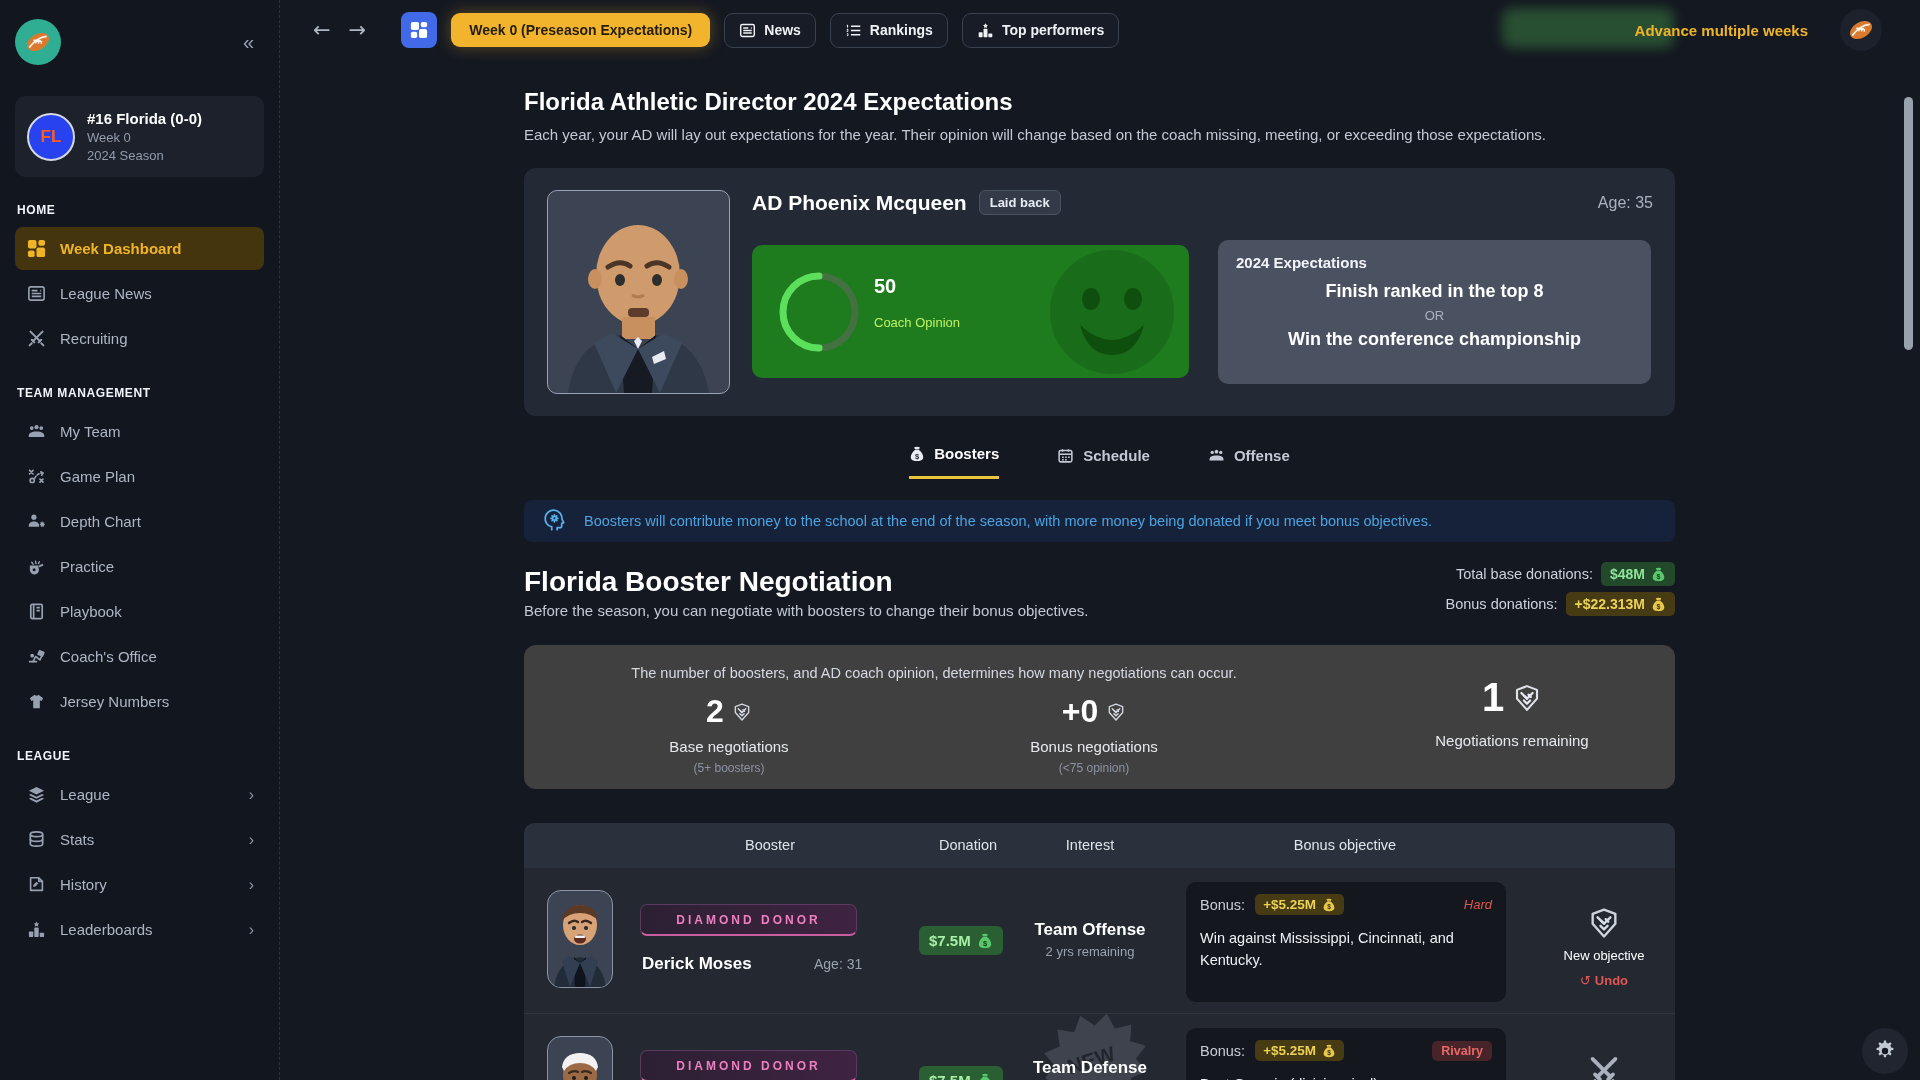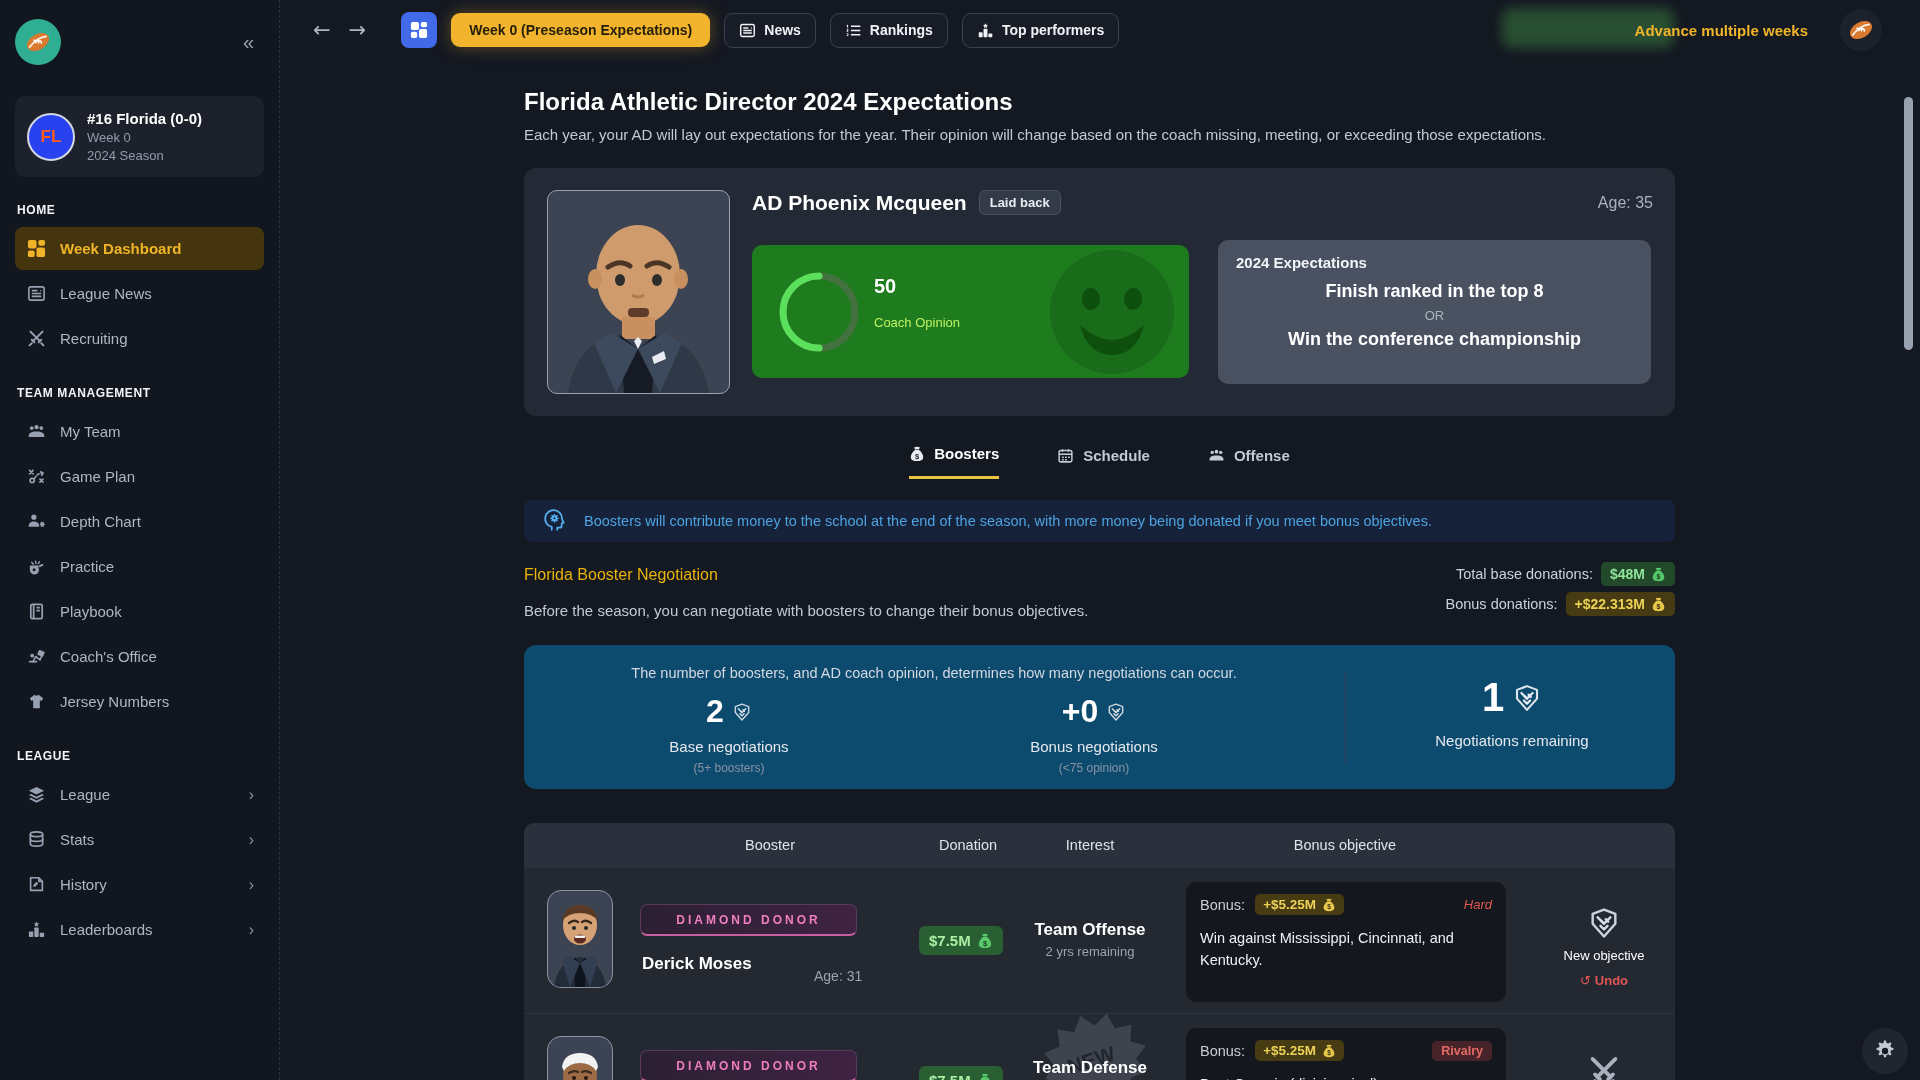--- a/index.html
+++ b/index.html
@@ -72,51 +72,51 @@
 
   .tabs { position:absolute; top:445px; width:1151px; display:flex; justify-content:center; gap:58px; }
   .tab { display:flex; align-items:center; gap:9px; font-size:15px; font-weight:bold; color:#c3c9d4;
     padding-bottom:14px; cursor:pointer; position:relative; }
   .tab.active { color:#fff; border-bottom:3px solid #e8c53e; }
 
   .banner { position:absolute; top:500px; width:1151px; height:42px; background:#16223a; border-radius:8px;
     display:flex; align-items:center; gap:16px; padding:0 18px; }
   .banner-text { color:#4da3e0; font-size:14.5px; }
 
-  .neg-h { position:absolute; top:566px; font-size:16px; font-weight:normal; color:#eab308; }
+  .neg-h { position:absolute; top:566px; font-size:28px; font-weight:bold; color:#ffffff; }
   .neg-sub { position:absolute; top:602px; font-size:15px; color:#c3c9d4; }
   .don-row { position:absolute; right:0; display:flex; align-items:center; gap:8px; }
   .don-label { font-size:14.5px; color:#ccd2dc; }
   .money-pill { display:flex; align-items:center; gap:6px; font-weight:bold; font-size:14px;
     padding:4px 9px; border-radius:5px; }
   .money-pill.green { background:#23492b; color:#8fe39a; }
   .money-pill.yellow { background:#463b12; color:#ecd257; }
   .money-pill.cell-green { background:#2a5e33; color:#a9f0a4; font-size:15px; padding:6px 10px; border-radius:6px;}
 
-  .sum-card { position:absolute; top:645px; width:1151px; height:144px; background:#0c4a6e; border-radius:12px; }
+  .sum-card { position:absolute; top:645px; width:1151px; height:144px; background:#404040; border-radius:12px; }
   .sum-text { position:absolute; left:0; top:20px; width:820px; text-align:center; font-size:14.5px; color:#d4d9e2; }
   .stat { position:absolute; text-align:center; }
   .stat .v { font-size:32px; font-weight:bold; color:#fff; display:flex; align-items:center; justify-content:center; gap:8px;}
   .stat .l { font-size:15px; color:#e5e9ef; margin-top:8px; }
   .stat .s { font-size:12px; color:#8b93a3; margin-top:6px; }
   .vdiv { position:absolute; left:821px; top:28px; width:1px; height:90px; background:#3a414e; }
 
   .thead { position:absolute; top:823px; width:1151px; height:45px; background:#2b313c;
     border-radius:10px 10px 0 0; font-size:14.5px; color:#dfe3ea; }
   .thead span { position:absolute; top:14px; transform:translateX(-50%); }
   .tpanel { position:absolute; top:868px; width:1151px; height:300px; background:#232831; border-radius:0 0 12px 12px; }
   .trow { position:absolute; left:0; width:1151px; height:145px; }
   .trow + .trow { border-top:1px solid #2e3440; }
   .b-avatar { position:absolute; left:23px; top:22px; width:66px; height:98px; border-radius:14px;
     background:#3c4453; border:1px solid #8b94a6; overflow:hidden; }
   .tier { position:absolute; left:116px; top:36px; width:217px; height:32px; border-radius:7px;
     background:linear-gradient(90deg,#2c2033,#3f2342); border:1px solid #5a3a5e; border-bottom:2px solid #c75fa0;
     color:#ef7fc0; font-size:12px; font-weight:bold; letter-spacing:3px; display:flex; align-items:center; justify-content:center; }
   .b-name { position:absolute; left:118px; top:86px; font-size:17px; font-weight:bold; color:#fff; }
-  .b-age { position:absolute; left:290px; top:100px; font-size:14px; color:#9aa3b0; }
+  .b-age { position:absolute; left:290px; top:88px; font-size:14px; color:#9aa3b0; }
   .don-cell { position:absolute; left:395px; top:58px; }
   .interest { position:absolute; left:486px; top:0; width:160px; text-align:center; }
   .interest .i1 { font-size:17px; font-weight:bold; color:#fff; margin-top:52px; }
   .interest .i2 { font-size:13px; color:#9aa3b0; margin-top:4px; }
   .bonus-box { position:absolute; left:662px; top:14px; width:320px; height:120px; background:#14171d;
     border-radius:10px; padding:12px 14px; }
   .bonus-top { display:flex; align-items:center; gap:10px; }
   .bonus-lbl { font-size:14.5px; color:#c7ccd6; }
   .hard { margin-left:auto; color:#e2574f; font-size:13px; font-style:italic; }
   .rivalry { margin-left:auto; background:#47242a; color:#e66a66; font-size:12.5px; font-weight:bold;

